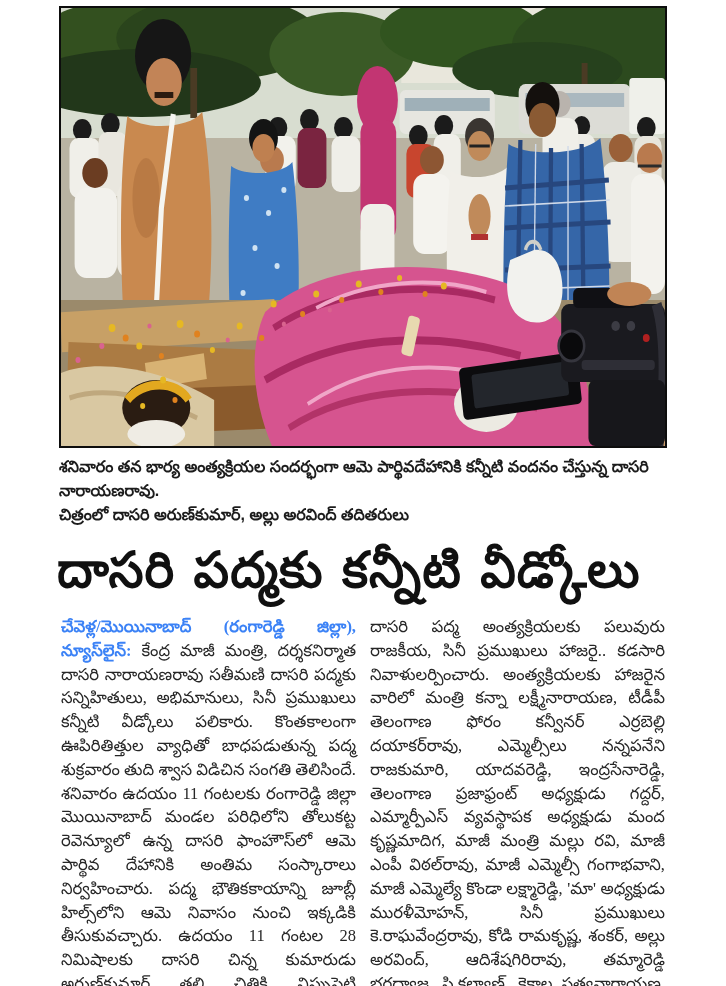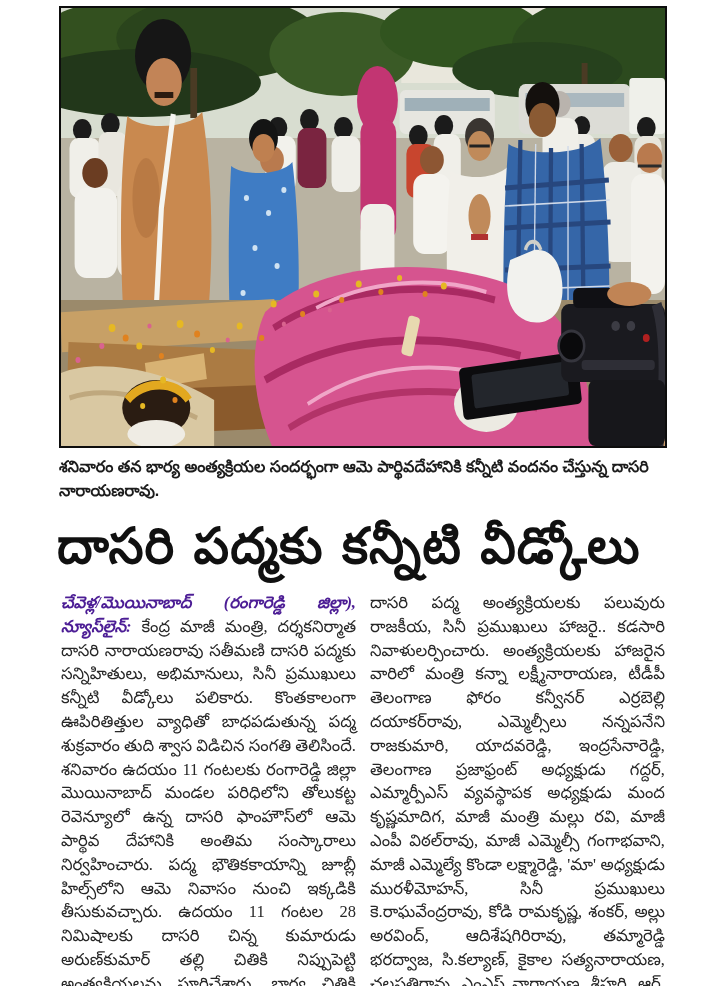--- a/index.html
+++ b/index.html
@@ -47,21 +47,21 @@
     gap:14px;
     padding:6px 8px 0 8px;
   }
   .col{
     flex:1 1 0;
     font-size:16.5px;
     line-height:23.8px;
     text-align:justify;
     color:#262626;
   }
-  .dateline{font-weight:700;color:#4c1d95;font-style:italic;}
+  .dateline{font-weight:700;color:#3b82f6;}
   .subhead{
     font-family:"Liberation Sans","DejaVu Sans",sans-serif;
     font-weight:700;
     font-size:17px;
     line-height:26px;
     margin:0 0 2px 0;
   }
   .col p{margin:0;}
 </style>
 </head>
@@ -284,20 +284,21 @@
         <rect x="612" y="352" width="86" height="10" rx="4" fill="#2e2e36"></rect>
         <path d="M700,296 C712,330 710,390 702,438" stroke="#2e2e36" stroke-width="12" fill="none"></path>
         <rect x="620" y="372" width="90" height="66" rx="8" fill="#17171b"></rect>
         <ellipse cx="668" cy="286" rx="26" ry="12" fill="#c08455"></ellipse>
       </g>
     </svg>
   </figure>
 
   <div class="caption">
     <div>శనివారం తన భార్య అంత్యక్రియల సందర్భంగా ఆమె పార్థివదేహానికి కన్నీటి వందనం చేస్తున్న దాసరి నారాయణరావు.</div>
+    <div>చిత్రంలో దాసరి అరుణ్‌కుమార్, అల్లు అరవింద్ తదితరులు</div>
   </div>
 
   <h1 class="headline">దాసరి పద్మకు కన్నీటి వీడ్కోలు</h1>
 
   <div class="article">
     <div class="col">
       <p><span class="dateline">చేవెళ్ల/మొయినాబాద్ (రంగారెడ్డి జిల్లా), న్యూస్‌లైన్:</span><span> కేంద్ర మాజీ మంత్రి, దర్శకనిర్మాత దాసరి నారాయణరావు సతీమణి దాసరి పద్మకు సన్నిహితులు, అభిమానులు, సినీ ప్రముఖులు కన్నీటి వీడ్కోలు పలికారు. కొంతకాలంగా ఊపిరితిత్తుల వ్యాధితో బాధపడుతున్న పద్మ శుక్రవారం తుది శ్వాస విడిచిన సంగతి తెలిసిందే. శనివారం ఉదయం 11 గంటలకు రంగారెడ్డి జిల్లా మొయినాబాద్ మండల పరిధిలోని తోలుకట్ట రెవెన్యూలో ఉన్న దాసరి ఫాంహౌస్‌లో ఆమె పార్థివ దేహానికి అంతిమ సంస్కారాలు నిర్వహించారు. పద్మ భౌతికకాయాన్ని జూబ్లీ హిల్స్‌లోని ఆమె నివాసం నుంచి ఇక్కడికి తీసుకువచ్చారు. ఉదయం 11 గంటల 28 నిమిషాలకు దాసరి చిన్న కుమారుడు అరుణ్‌కుమార్ తల్లి చితికి నిప్పుపెట్టి అంత్యక్రియలను పూర్తిచేశారు. భార్య చితికి నిప్పుపెట్టగానే దాసరి నారాయణరావు దుఃఖాన్ని ఆపుకోలేకపోయారు. పక్కనే ఉన్న మోహన్‌బాబు, మురళీమోహన్‌లు ఆయనను ఓదార్చారు. దాసరిని ఓదార్చుతూ మోహన్‌బాబు కూడా కన్నీరు పెట్టారు.</span></p>
     </div>
     <div class="col">
       <p>దాసరి పద్మ అంత్యక్రియలకు పలువురు రాజకీయ, సినీ ప్రముఖులు హాజరై.. కడసారి నివాళులర్పించారు. అంత్యక్రియలకు హాజరైన వారిలో మంత్రి కన్నా లక్ష్మీనారాయణ, టీడీపీ తెలంగాణ ఫోరం కన్వీనర్ ఎర్రబెల్లి దయాకర్‌రావు, ఎమ్మెల్సీలు నన్నపనేని రాజకుమారి, యాదవరెడ్డి, ఇంద్రసేనారెడ్డి, తెలంగాణ ప్రజాఫ్రంట్ అధ్యక్షుడు గద్దర్, ఎమ్మార్పీఎస్ వ్యవస్థాపక అధ్యక్షుడు మంద కృష్ణమాదిగ, మాజీ మంత్రి మల్లు రవి, మాజీ ఎంపీ విఠల్‌రావు, మాజీ ఎమ్మెల్సీ గంగాభవాని, మాజీ ఎమ్మెల్యే కొండా లక్ష్మారెడ్డి, 'మా' అధ్యక్షుడు మురళీమోహన్, సినీ ప్రముఖులు కె.రాఘవేంద్రరావు, కోడి రామకృష్ణ, శంకర్, అల్లు అరవింద్, ఆదిశేషగిరిరావు, తమ్మారెడ్డి భరద్వాజ, సి.కల్యాణ్, కైకాల సత్యనారాయణ, చలపతిరావు, ఎంఎస్ నారాయణ, శ్రీహరి, ఆర్. నారాయణమూర్తి, కోటి తదితరులు ఉన్నారు. దాసరి పద్మ అంత్యక్రియల సందర్భంగా హైదరాబాద్-బీజాపూర్ రహదారిపై పోలీసులు భారీ బందోబస్తు ఏర్పాటు చేశారు.</p>

